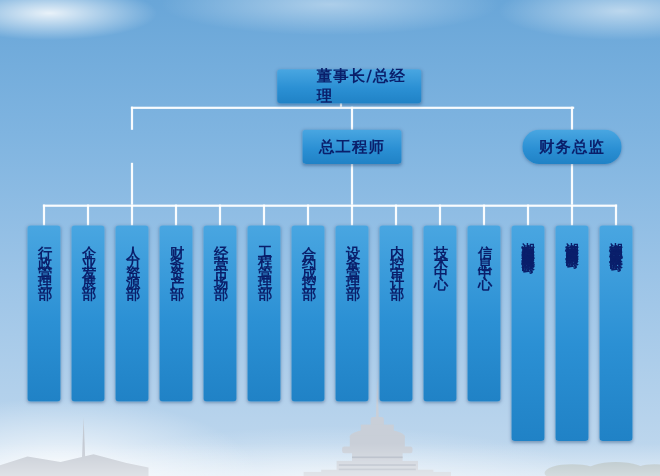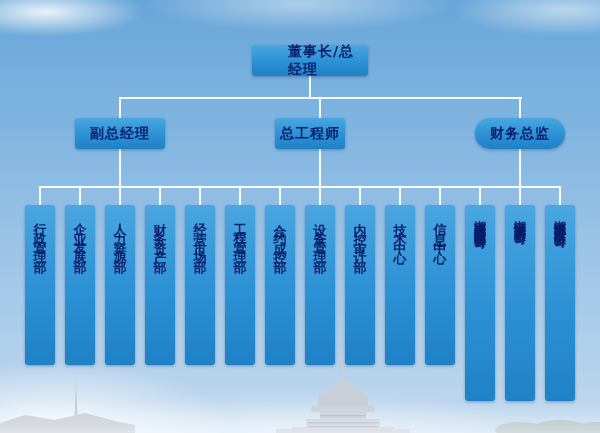--- a/index.html
+++ b/index.html
@@ -25,23 +25,23 @@
 
   .node{
     position:absolute; display:flex; align-items:center; justify-content:center;
     background:linear-gradient(180deg, var(--box-fill-light,#49a6e1) 0%, var(--box-fill,#2b90d4) 55%, #2082c6 100%);
     border-radius:3px;
     box-shadow:0 1px 3px rgba(0,40,90,.35);
     color:var(--text,#0a1f6b);
     font-weight:bold;
   }
   .h-node{ height:31px; font-size:14px; letter-spacing:1px; }
-  .root { left:252px; top:45px;  width:116px;padding-left:36px; }
+  .root { left:252px; top:63px;  width:131px;padding-left:36px; }
   .l2-1 { left:75px;  top:118px; width:90px; }
-  .l2-2 { left:275px; top:118px; width:70px; }
+  .l2-2 { left:275px; top:118px; width:90px; }
   .l2-3 { left:475px; top:118px; width:90px;border-radius:15px; }
 
   .dept{
     top:205px; width:30px; height:160px;
     align-items:flex-start; justify-content:center; padding-top:8px;
   }
   .dept span{
     writing-mode:vertical-rl; text-orientation:upright;
     font-size:13px; letter-spacing:9px; font-weight:bold; line-height:1;
   }
@@ -115,23 +115,20 @@
   <div class="connector v" style="left:399px; top:186px; height:19px;"></div>
   <div class="connector v" style="left:439px; top:186px; height:19px;"></div>
   <div class="connector v" style="left:479px; top:186px; height:19px;"></div>
   <div class="connector v" style="left:519px; top:186px; height:19px;"></div>
   <div class="connector v" style="left:559px; top:186px; height:19px;"></div>
 
   <div class="node h-node root">
     <span>董事长/总经理</span>
   </div>
 
-  <div class="node h-node l2-1">
-    <span>副总经理</span>
-  </div>
   <div class="node h-node l2-2">
     <span>总工程师</span>
   </div>
   <div class="node h-node l2-3">
     <span>财务总监</span>
   </div>
 
   <div class="node dept d1">
       <span>行政管理部</span>
     </div>

